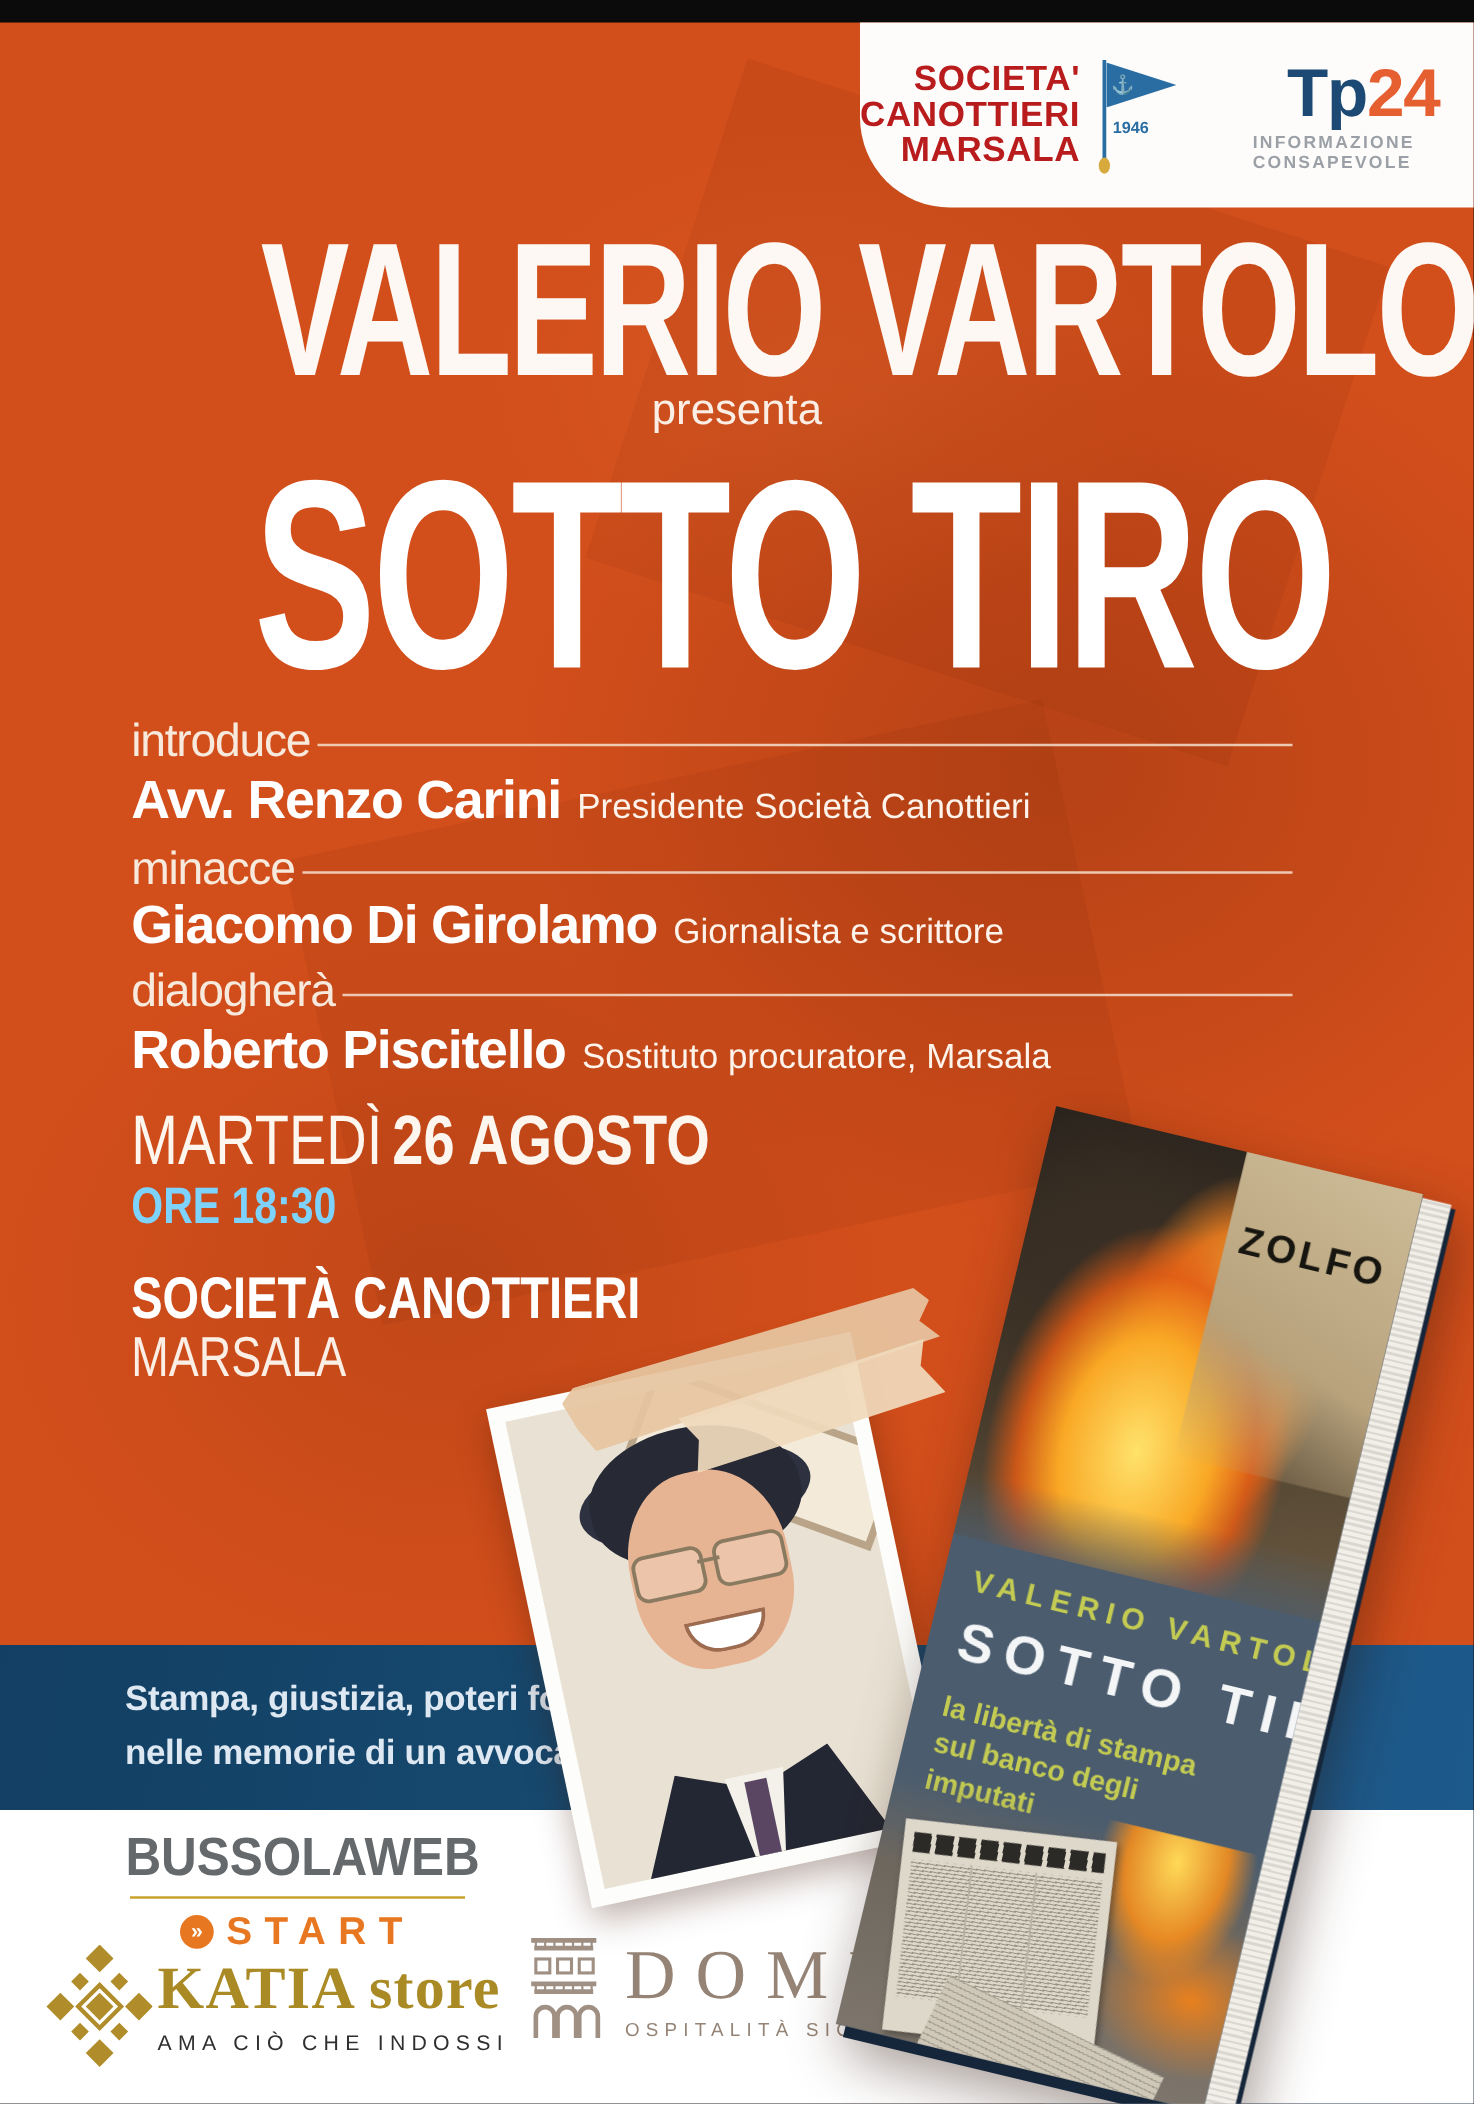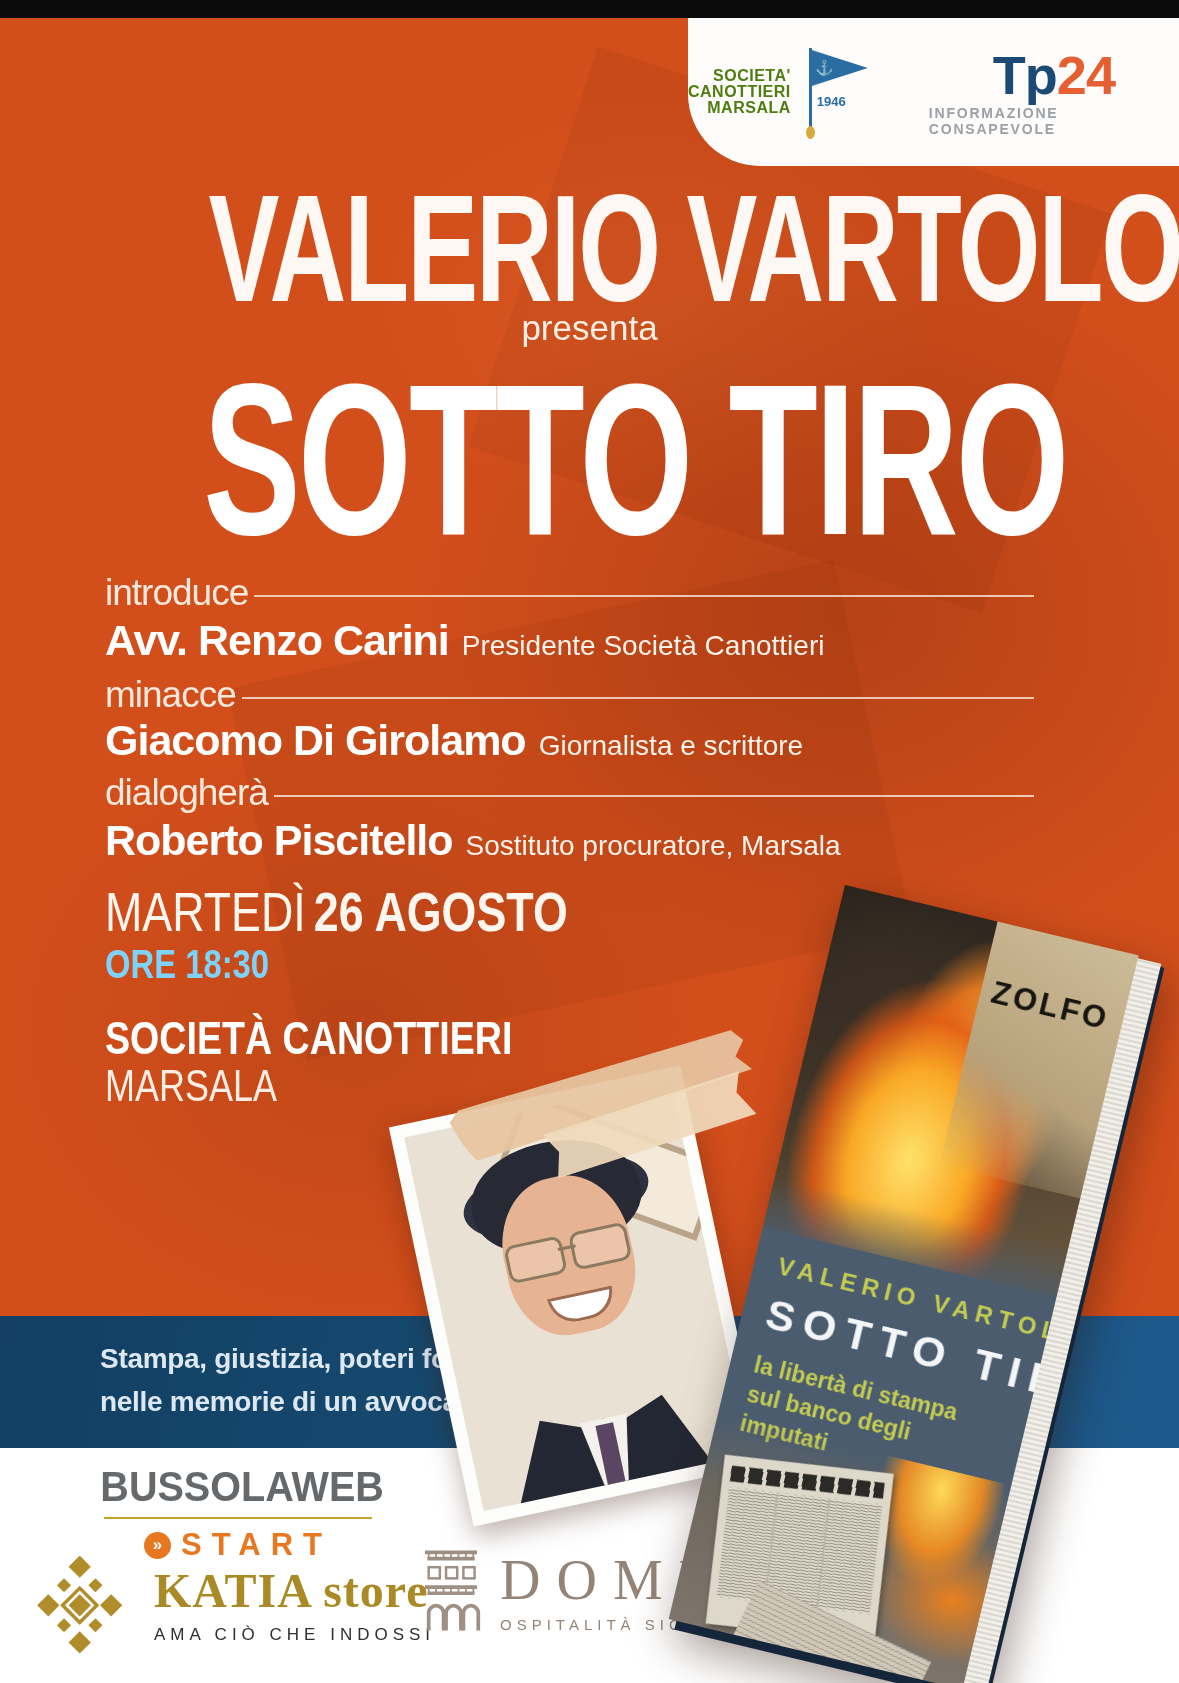--- a/index.html
+++ b/index.html
@@ -19,22 +19,22 @@
     background:linear-gradient(100deg,#123f63 0%,#174a70 45%,#1d5a8c 100%);}
   .blue-wedge{position:absolute;left:760px;top:1448px;width:419px;height:235px;
     background:linear-gradient(115deg,#2c4963 0%,#1d5a8c 60%,#1f5f95 100%);
     clip-path:polygon(45% 0,100% 0,100% 100%,18% 100%);}
   .bottom-white{position:absolute;left:0;top:1448px;width:1179px;height:235px;background:#ffffff;}
 
   
   .logo-panel{position:absolute;left:688px;top:18px;width:491px;height:148px;background:#fdfcfb;
     border-bottom-left-radius:72px;display:flex;align-items:center;justify-content:center;gap:58px;}
   .scm{display:flex;align-items:center;gap:8px;}
-  .scm-text{display:flex;flex-direction:column;align-items:flex-end;color:#4d7c0f;
-    font-size:16px;font-weight:600;letter-spacing:.5px;line-height:1.02;}
+  .scm-text{display:flex;flex-direction:column;align-items:flex-end;color:#b91c1c;
+    font-size:28px;font-weight:600;letter-spacing:.5px;line-height:1.02;}
   .scm-flag{position:relative;width:72px;height:96px;}
   .scm-pole{position:absolute;left:10px;top:4px;width:3px;height:80px;background:#2a6da3;}
   .scm-knob{position:absolute;left:7px;top:82px;width:9px;height:13px;border-radius:50%;background:#d8a93c;}
   .scm-pennant{position:absolute;left:13px;top:6px;width:56px;height:36px;background:#2a6da3;
     clip-path:polygon(0 0,100% 50%,0 100%);display:flex;align-items:center;color:#fff;font-size:15px;padding-left:4px;box-sizing:border-box;}
   .scm-year{position:absolute;left:18px;top:50px;font-size:13px;color:#2a6da3;font-weight:600;}
   .tp24{display:flex;flex-direction:column;align-items:center;}
   .tp24-word{font-weight:800;font-size:54px;line-height:1;letter-spacing:-1px;}
   .tp24-tp{color:#1c4a74;} .tp24-24{color:#e65f31;}
   .tp24-tag{margin-top:3px;font-size:14px;letter-spacing:1.8px;color:#9aa0a6;font-weight:600;}
@@ -130,21 +130,21 @@
   .npaper2{position:absolute;left:70px;bottom:-30px;width:190px;height:70px;background:#cfc8b8;transform:rotate(12deg);
     background-image:repeating-linear-gradient(0deg,transparent 0 4px,#a39d8e 4px 5px);}
 
   
   .bussola{position:absolute;left:88px;top:1462px;width:300px;text-align:center;}
   .bw-name{color:#66696c;font-size:43px;font-weight:600;letter-spacing:0;display:inline-block;transform:scaleX(.92);}
   .bw-rule{width:268px;height:2px;background:#c9a22c;margin:6px auto 8px auto;}
   .bw-start{display:flex;align-items:center;justify-content:center;gap:10px;color:#e87722;font-size:31px;font-weight:600;letter-spacing:10px;}
   .bw-circle{width:27px;height:27px;border-radius:50%;background:#e87722;color:#fff;font-size:17px;font-weight:700;
     display:flex;align-items:center;justify-content:center;letter-spacing:0;flex:0 0 27px;}
-  .katia{position:absolute;left:36px;top:1556px;display:flex;align-items:center;gap:32px;}
+  .katia{position:absolute;left:36px;top:1556px;display:flex;align-items:center;gap:4px;}
   .katia-text .k-name{font-family:"Liberation Serif",serif;color:#a98a25;font-size:48px;font-weight:700;letter-spacing:1px;line-height:1;}
   .katia-text .k-sub{margin-top:10px;color:#2f2f2f;font-size:17px;letter-spacing:5px;font-weight:500;}
   .dome{position:absolute;left:420px;top:1548px;display:flex;align-items:center;gap:18px;}
   .dome-text .d-name{font-family:"Liberation Serif",serif;color:#958476;font-size:56px;letter-spacing:16px;line-height:1;}
   .dome-text .d-sub{margin-top:8px;color:#958476;font-size:15px;letter-spacing:5px;}
 </style>
 </head>
 <body>
 
 <div id="poster">

